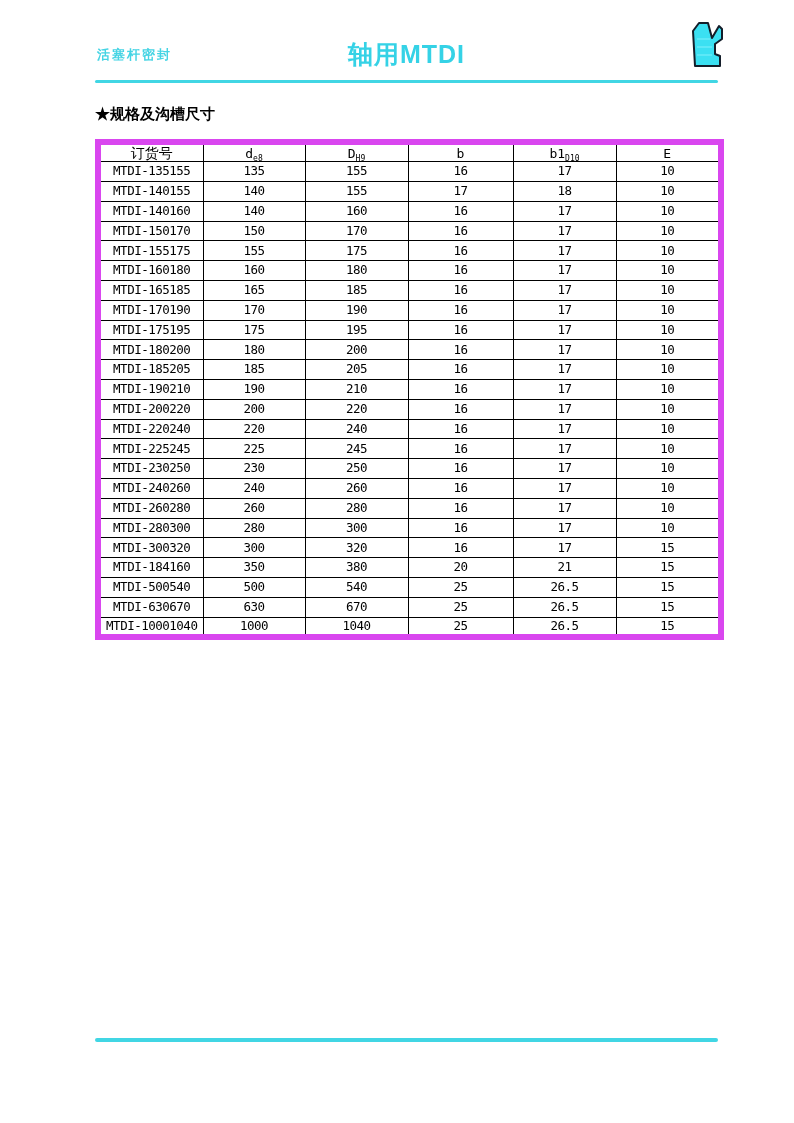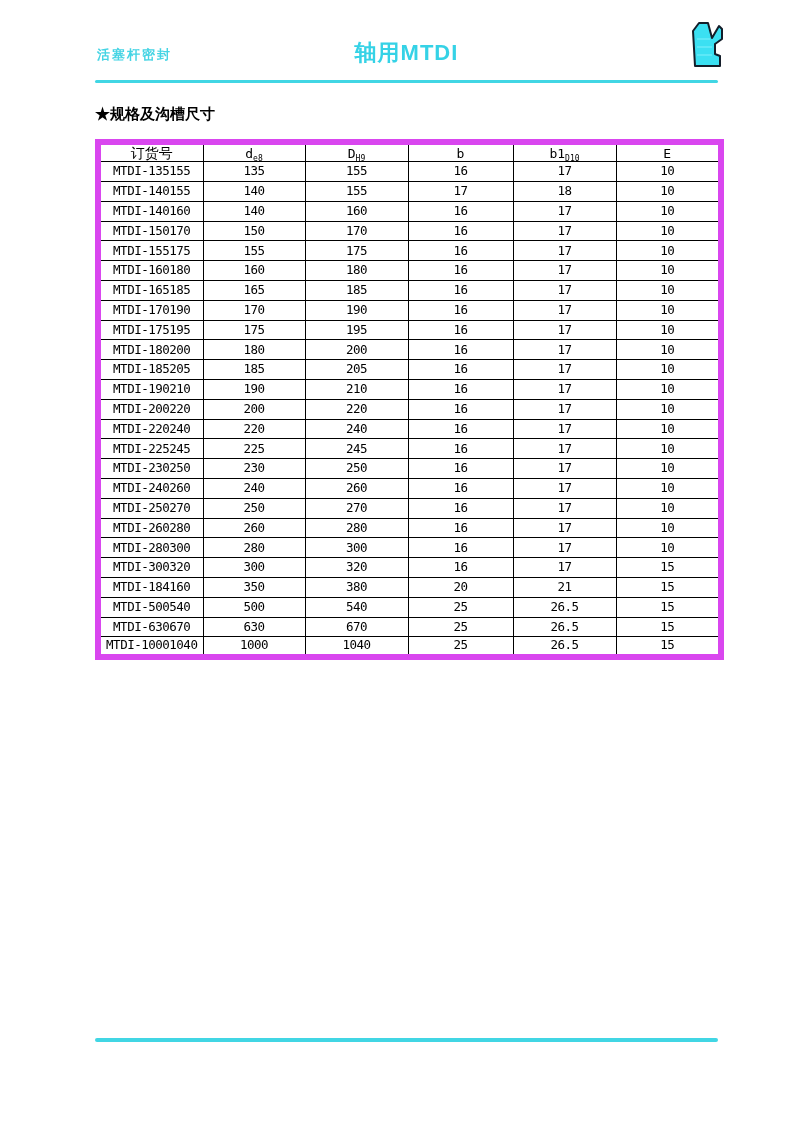--- a/index.html
+++ b/index.html
@@ -17,21 +17,21 @@
   .hdr-left {
     position:absolute; left:97px; top:46px;
     font-size:13px; letter-spacing:2px;
     color:#45d4e4; font-weight:bold;
   }
   .hdr-title-wrap {
     position:absolute; left:95px; top:38px; width:623px;
     text-align:center;
   }
   .hdr-title {
-    font-size:22px; font-weight:bold; color:#35d2e6;
+    font-size:25px; font-weight:bold; color:#35d2e6;
     letter-spacing:1px;
   }
   .logo {
     position:absolute; left:690px; top:21px;
     width:34px; height:48px;
   }
   .rule {
     position:absolute; left:95px; width:623px; height:3px;
     background:#41d6e4; border-radius:2px;
   }
@@ -276,28 +276,20 @@
 
         <tr>
           <td>MTDI-240260</td>
           <td>240</td>
           <td>260</td>
           <td>16</td>
           <td>17</td>
           <td>10</td>
         </tr>
 
-        <tr>
-          <td>MTDI-250270</td>
-          <td>250</td>
-          <td>270</td>
-          <td>16</td>
-          <td>17</td>
-          <td>10</td>
-        </tr>
 
         <tr>
           <td>MTDI-260280</td>
           <td>260</td>
           <td>280</td>
           <td>16</td>
           <td>17</td>
           <td>10</td>
         </tr>
 

